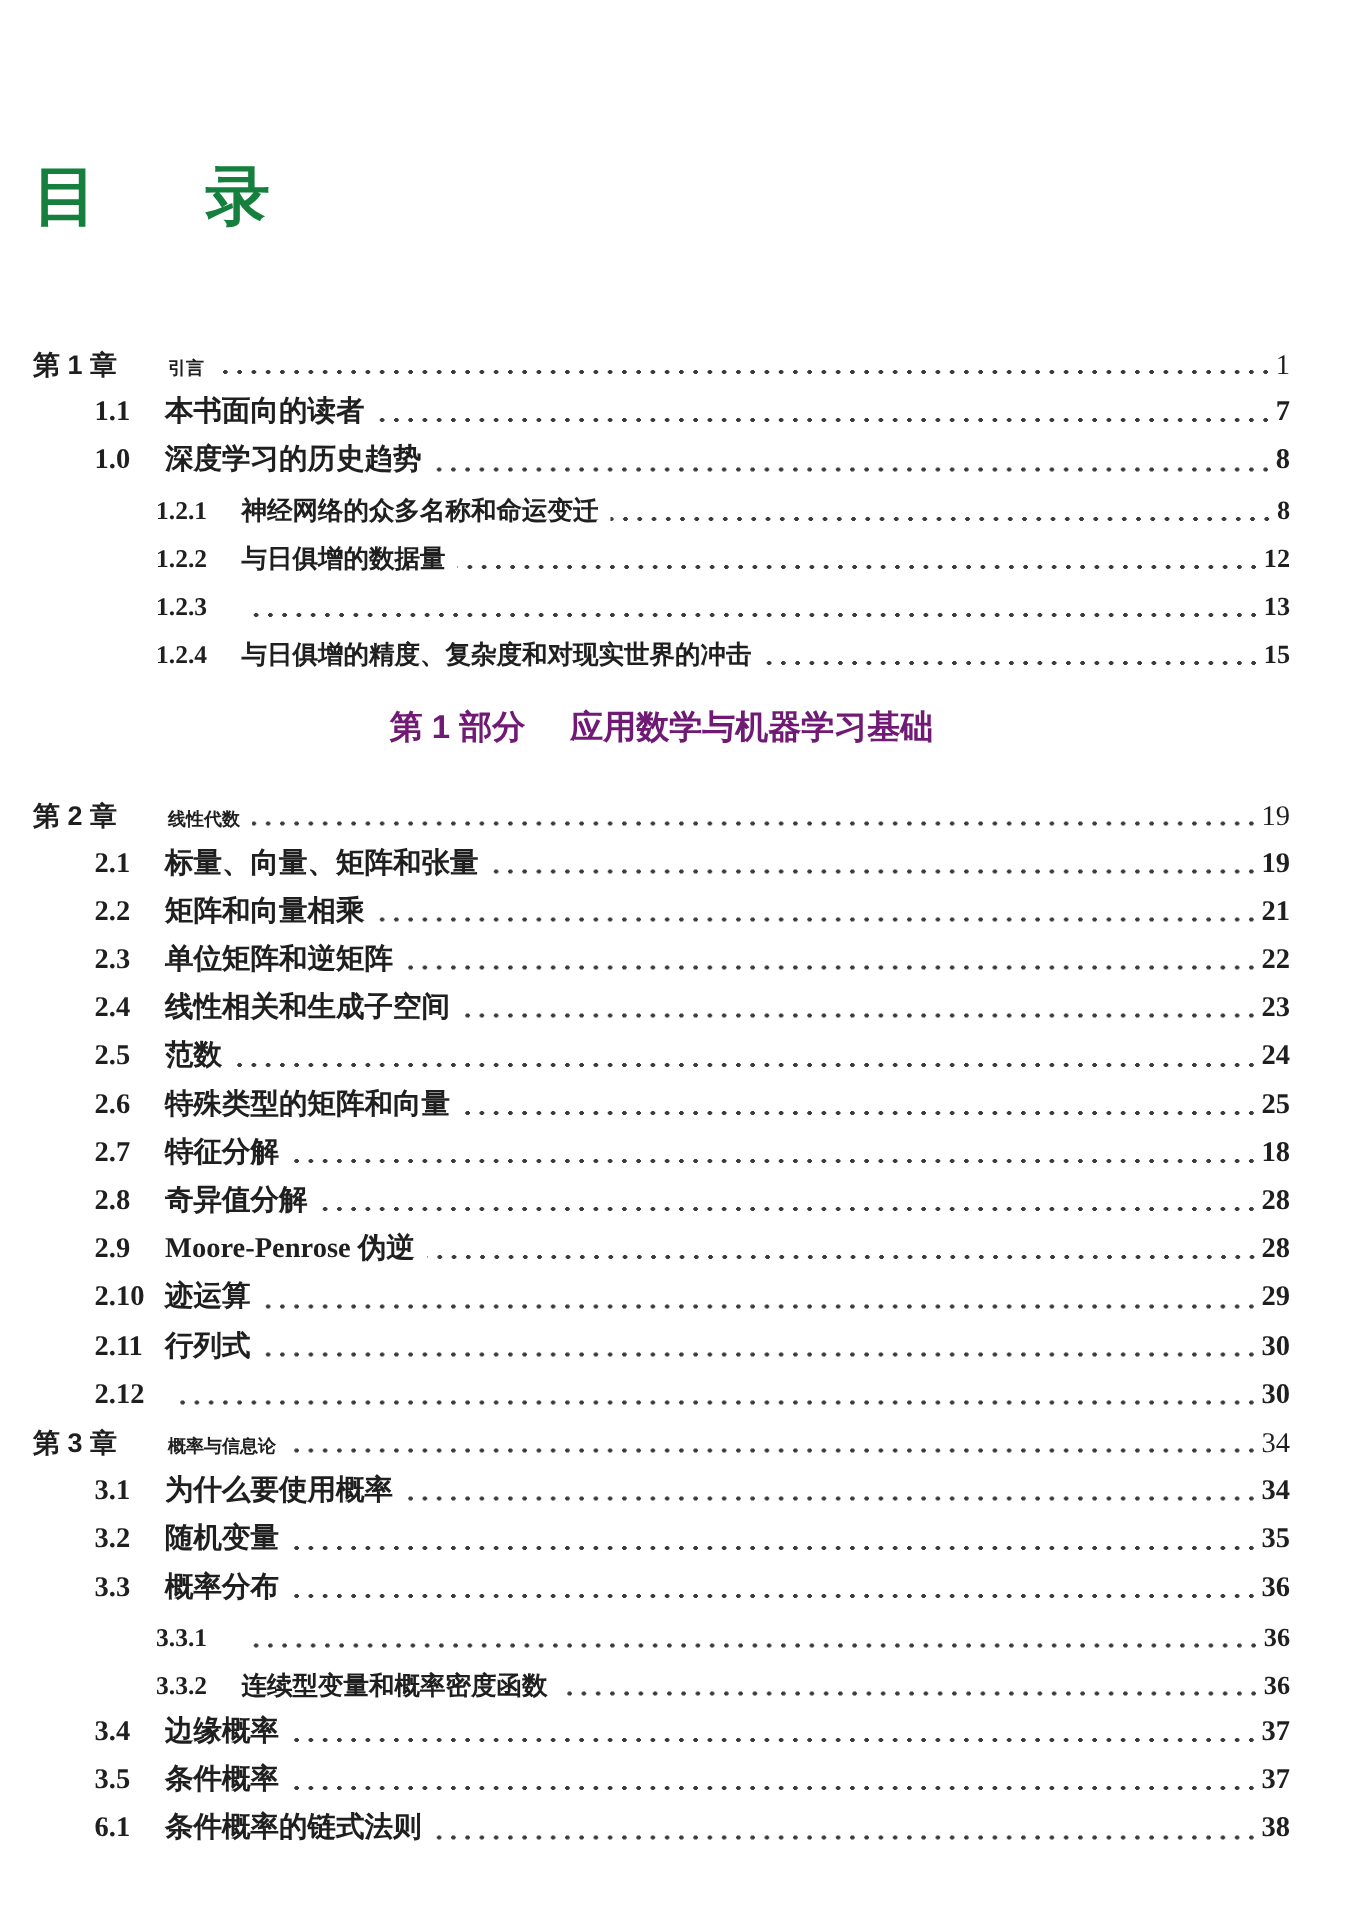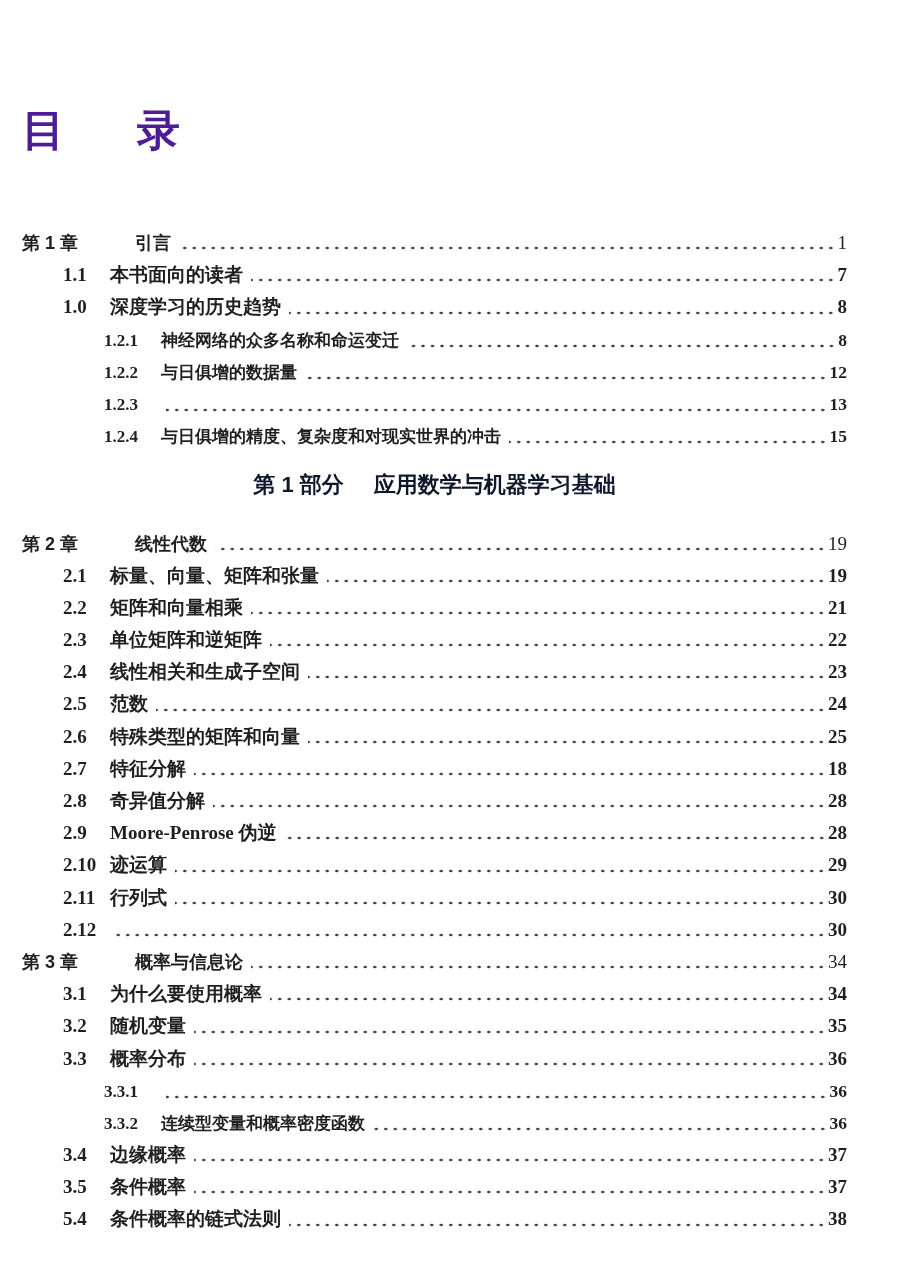--- a/index.html
+++ b/index.html
@@ -15,26 +15,26 @@
     position: absolute; inset: 0;
     background: #ffffff;
   }
   .doc-title {
     position: absolute;
     left: 22px; top: 102px;
     font-size: 43px;
     font-weight: bold;
     letter-spacing: 72px;
     white-space: nowrap;
-    color: #4c1d95;
+    color: #15803d;
     font-family: "Liberation Sans", "DejaVu Sans", sans-serif;
   }
   .toc {
     position: absolute;
-    left: 22px; right: 53px; top: 227px;
+    left: 22px; right: 40px; top: 227px;
     display: flex;
     flex-direction: column;
   }
   .row {
     display: flex;
     align-items: baseline;
     height: 32.2px;
     line-height: 32.2px;
     font-size: 19px;
     white-space: nowrap;
@@ -50,41 +50,41 @@
     background-image: radial-gradient(circle, #3b3b3b 1.45px, rgba(0,0,0,0) 1.6px);
     background-size: 9.5px 4px;
     background-repeat: repeat-x;
     background-position: right center;
     min-width: 30px;
   }
   .pagenum { flex: 0 0 auto; font-size: 19px; }
 
   .chapter { font-weight: bold; }
   .chapter .num { min-width: 90px; font-family: "Liberation Sans", "DejaVu Sans", sans-serif; font-size: 18px; }
-  .chapter .title { font-family: "Liberation Sans", "DejaVu Sans", sans-serif; font-size: 18px; margin-left: 23px; }
+  .chapter .title { font-family: "Liberation Sans", "DejaVu Sans", sans-serif; font-size: 12px; }
   .chapter .leader, .chapter .pagenum { font-weight: normal; }
 
   .section { }
   .section .num { margin-left: 41px; min-width: 47px; }
 
   .subsection { font-size: 17px; }
   .subsection .num { margin-left: 82px; min-width: 57px; }
   .subsection .pagenum { font-size: 17.5px; }
   .subsection .leader { margin-bottom: 8px; }
 
   .part-row {
     height: 32.2px;
     line-height: 32.2px;
     margin-top: 17px;
     margin-bottom: 26px;
     text-align: center;
     font-weight: bold;
     font-size: 22px;
     font-family: "Liberation Sans", "DejaVu Sans", sans-serif;
-    color: #0f172a;
+    color: #701a75;
     white-space: nowrap;
   }
   .part-num { margin-right: 30px; }
 </style>
 </head>
 <body>
 
 <div class="page">
   <h1 class="doc-title">目录</h1>
   <div class="toc">
@@ -279,19 +279,19 @@
   </div>
 
   <div class="row section">
     <span class="num">3.5</span>
     <span class="title">条件概率</span>
     <span class="leader"></span>
     <span class="pagenum">37</span>
   </div>
 
   <div class="row section">
-    <span class="num">5.4</span>
+    <span class="num">6.1</span>
     <span class="title">条件概率的链式法则</span>
     <span class="leader"></span>
     <span class="pagenum">38</span>
   </div>
 </div>
 </div>
 
 </body></html>

